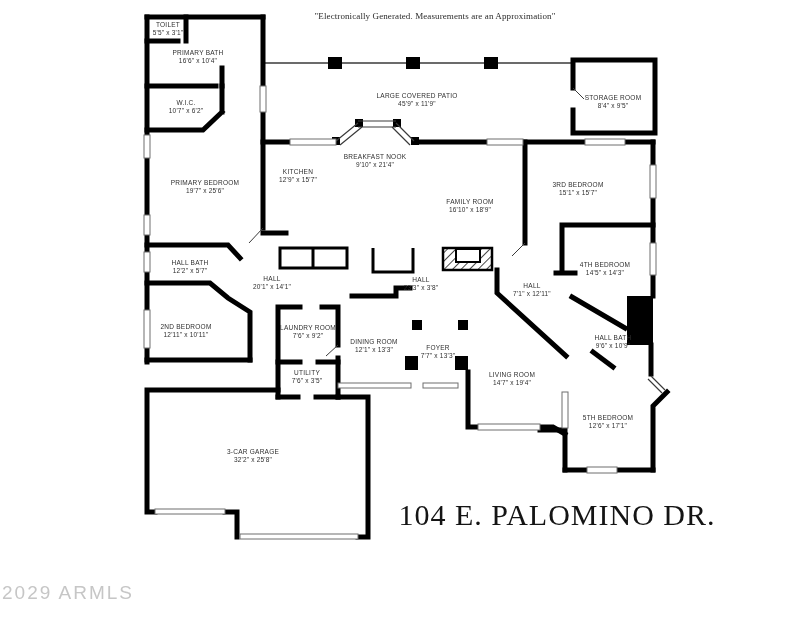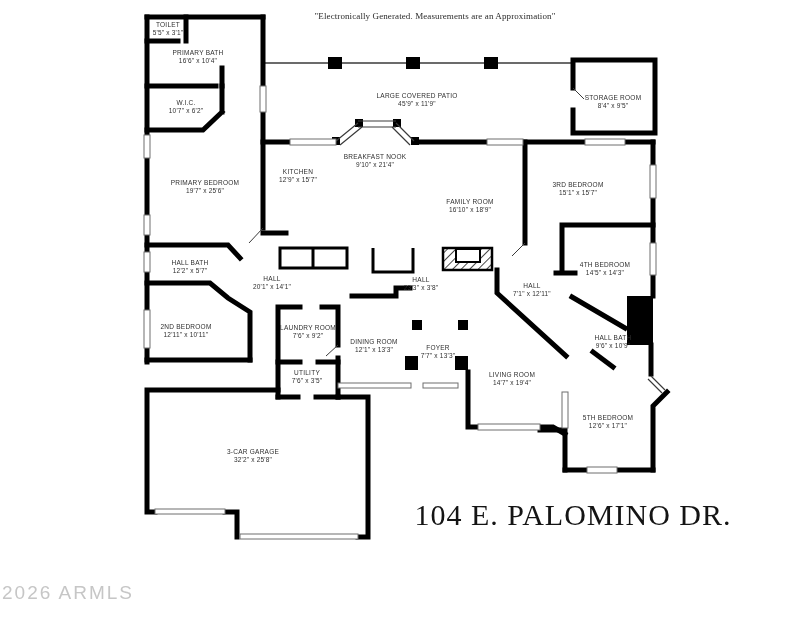--- a/index.html
+++ b/index.html
@@ -18,21 +18,21 @@
   .disclaimer{left:435px;}
   .room-label{
     position:absolute;transform:translate(-50%,-50%);
     text-align:center;color:#2e2e2e;white-space:nowrap;z-index:3;
   }
   .room-label .rn{font-size:6.5px;letter-spacing:.25px;line-height:8px;}
   .room-label .rd{font-size:6.5px;letter-spacing:.2px;line-height:8px;}
   .address{
     position:absolute;left:557px;top:496px;transform:translateX(-50%);
     font-family:"Liberation Serif",serif;color:#141414;text-align:center;
-    font-size:30px;line-height:37px;letter-spacing:1px;white-space:nowrap;margin-left:16px;
+    font-size:30px;line-height:37px;letter-spacing:1px;white-space:nowrap;
   }
   .watermark{
     position:absolute;left:2px;top:582px;
     font-size:19px;color:#c6c6c6;letter-spacing:2px;white-space:nowrap;
   }
 </style>
 </head>
 <body>
 
 <div class="stage">
@@ -258,14 +258,14 @@
       <div class="room-label" style="left: 253px; top: 456px;">
         <div class="rn">3-CAR GARAGE</div>
         <div class="rd">32'2" x 25'8"</div>
       </div>
     </div>
 
   <div class="address">
     <div>104 E. PALOMINO DR.</div>
   </div>
 
-  <div class="watermark">2026 ARMLS</div>
+  <div class="watermark">2029 ARMLS</div>
 </div>
 
 </body></html>

